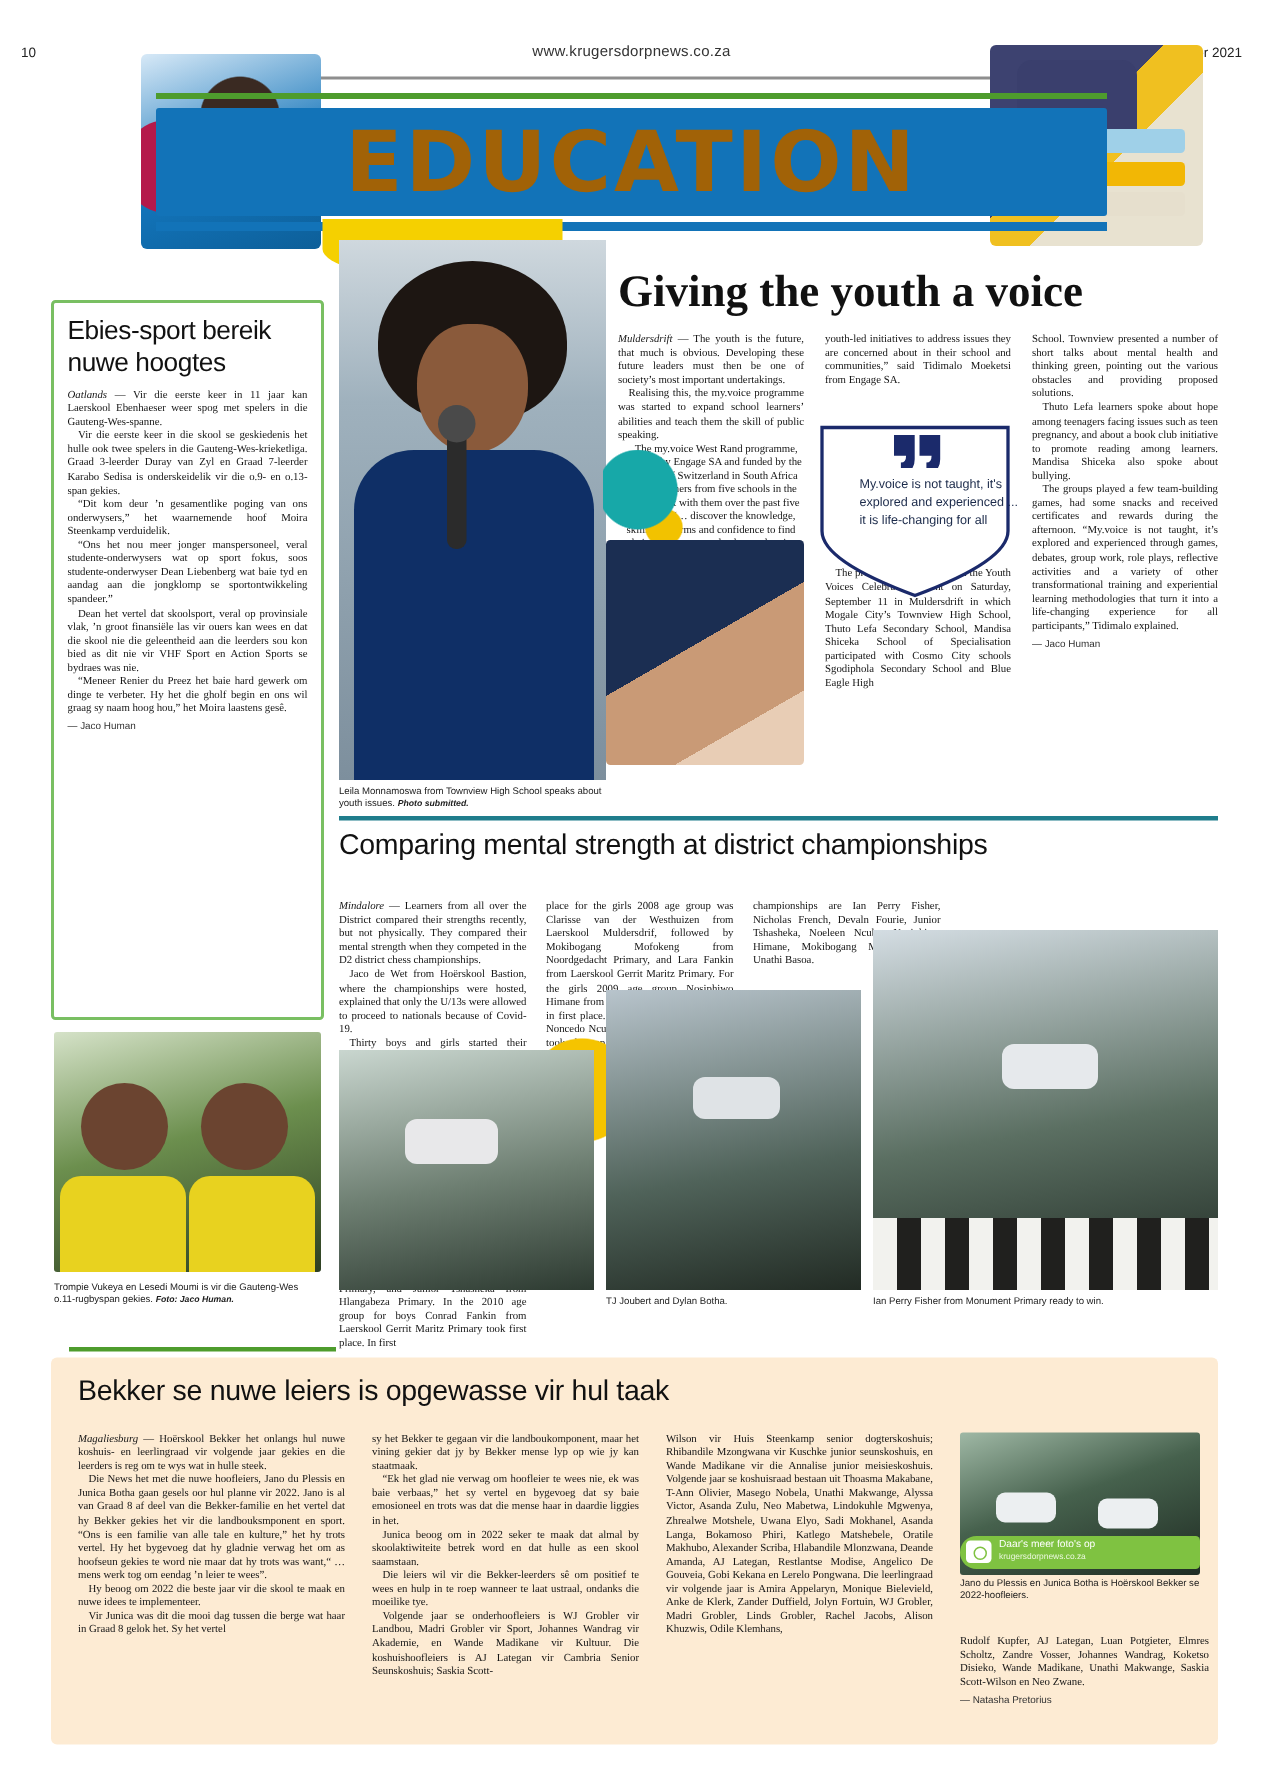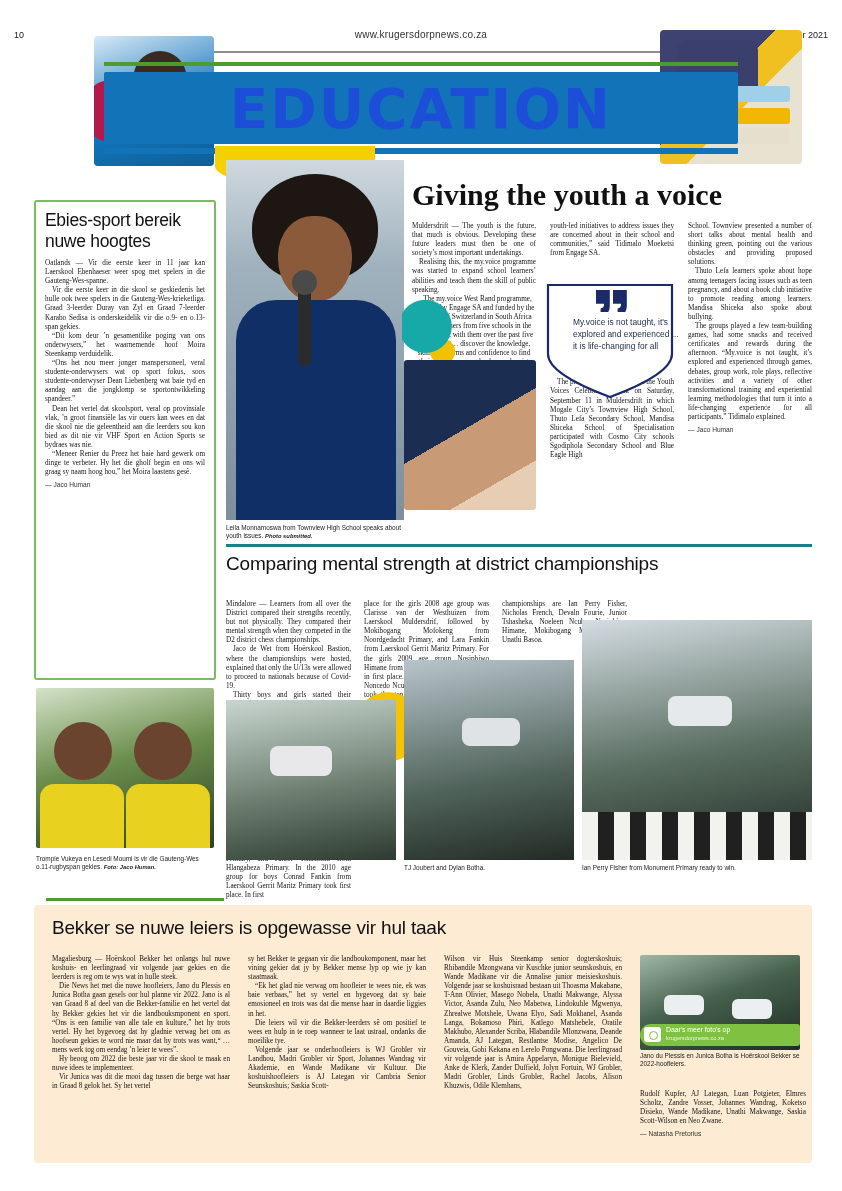--- a/index.html
+++ b/index.html
@@ -15,21 +15,21 @@
   .mast-url{position:absolute;left:0;top:29px;width:842px;text-align:center;font-family:"Liberation Sans",sans-serif;font-size:10px;color:#333;letter-spacing:.2px;}
   .mast-date{position:absolute;right:14px;top:30px;font-family:"Liberation Sans",sans-serif;font-size:9px;color:#222;}
   .rule-grey{position:absolute;left:104px;top:51px;width:634px;height:2px;background:#8e8e8e;}
 
   
   .banner{position:absolute;left:104px;top:62px;width:634px;height:92px;}
   .banner-greenline{position:absolute;left:0;top:0;width:634px;height:4px;background:#4e9c2d;}
   .banner-blue{position:absolute;left:0;top:10px;width:634px;height:72px;background:#1273b8;border-radius:2px;}
   .banner-blue2{position:absolute;left:0;top:86px;width:634px;height:6px;background:#1273b8;}
   .banner-word{position:absolute;left:0;top:12px;width:634px;text-align:center;
-    font-family:"DejaVu Sans",sans-serif;font-weight:bold;font-size:56px;color:#1d4ed8;
+    font-family:"DejaVu Sans",sans-serif;font-weight:bold;font-size:56px;color:#a16207;
     letter-spacing:2px;line-height:70px;}
   .banner-yellowblob{position:absolute;left:215px;top:146px;width:160px;height:40px;background:#f5d000;border-radius:0 0 50% 50%;z-index:0;}
 
   
   .mast-photo-left{position:absolute;left:94px;top:36px;width:120px;height:130px;
      background:
        radial-gradient(circle at 55% 32%, #3a2a22 0 26px, transparent 27px),
        radial-gradient(circle at 55% 50%, #a8744f 0 22px, transparent 23px),
        linear-gradient(160deg,#d7e9f7 0%, #1273b8 60%, #0d5f99 100%);
      border-radius:4px;overflow:hidden;}
@@ -37,21 +37,21 @@
   .mast-photo-right{position:absolute;left:660px;top:30px;width:142px;height:134px;
      background:linear-gradient(135deg,#3d4270 0 42%, #f0c020 42% 58%, #e8e2d0 58% 100%);
      border-radius:4px;overflow:hidden;}
   .mast-photo-right:before{content:"";position:absolute;left:18px;top:10px;width:80px;height:58px;background:#3a3f6d;border-radius:10px;}
   .mast-photo-right:after{content:"";position:absolute;left:8px;top:78px;width:122px;height:16px;background:#f2b705;border-radius:3px;box-shadow:0 20px 0 #e6dfcd,0 -22px 0 #9fd0e8;}
 
   
   .body-text{font-family:"Liberation Serif",serif;font-size:7.2px;line-height:9.1px;color:#141414;text-align:justify;}
   .body-text p{margin:0;text-indent:7px;}
   .body-text p.first{text-indent:0;}
-  .dateline{}
+  .dateline{font-style:italic;}
   .lead{font-weight:normal;}
   .byline{font-family:"Liberation Sans",sans-serif;font-size:6.6px;color:#333;margin-top:3px;}
   .caption{font-family:"Liberation Sans",sans-serif;font-size:6.4px;line-height:8.4px;color:#1b1b1b;}
   .caption .credit{font-style:italic;font-weight:bold;font-size:5.8px;}
 
   
   .box-left{position:absolute;left:34px;top:200px;width:182px;height:480px;
     border:2px solid #79bf62;border-radius:3px;background:#fff;box-sizing:border-box;padding:8px 9px;}
   .box-left h2{margin:0 0 7px 0;font-family:"Liberation Sans",sans-serif;font-weight:normal;
     font-size:17.5px;line-height:21px;color:#111;letter-spacing:-.3px;}
@@ -274,20 +274,21 @@
   <div class="bekker-cols">
     <div class="bcol bcol1 body-text">
       <p class="first"><span class="dateline">Magaliesburg</span> <span>— Hoërskool Bekker het onlangs hul nuwe koshuis- en leerlingraad vir volgende jaar gekies en die leerders is reg om te wys wat in hulle steek.</span></p>
       <p>Die News het met die nuwe hoofleiers, Jano du Plessis en Junica Botha gaan gesels oor hul planne vir 2022. Jano is al van Graad 8 af deel van die Bekker-familie en het vertel dat hy Bekker gekies het vir die landbouksmponent en sport. “Ons is een familie van alle tale en kulture,” het hy trots vertel. Hy het bygevoeg dat hy gladnie verwag het om as hoofseun gekies te word nie maar dat hy trots was want,“ … mens werk tog om eendag ’n leier te wees”.</p>
       <p>Hy beoog om 2022 die beste jaar vir die skool te maak en nuwe idees te implementeer.</p>
       <p>Vir Junica was dit die mooi dag tussen die berge wat haar in Graad 8 gelok het. Sy het vertel</p>
     </div>
     <div class="bcol bcol2 body-text">
       <p class="first">sy het Bekker te gegaan vir die landboukomponent, maar het vining gekier dat jy by Bekker mense lyp op wie jy kan staatmaak.</p>
       <p>“Ek het glad nie verwag om hoofleier te wees nie, ek was baie verbaas,” het sy vertel en bygevoeg dat sy baie emosioneel en trots was dat die mense haar in daardie liggies in het.</p>
+      <p>Junica beoog om in 2022 seker te maak dat almal by skoolaktiwiteite betrek word en dat hulle as een skool saamstaan.</p>
       <p>Die leiers wil vir die Bekker-leerders sê om positief te wees en hulp in te roep wanneer te laat ustraal, ondanks die moeilike tye.</p>
       <p>Volgende jaar se onderhoofleiers is WJ Grobler vir Landbou, Madri Grobler vir Sport, Johannes Wandrag vir Akademie, en Wande Madikane vir Kultuur. Die koshuishoofleiers is AJ Lategan vir Cambria Senior Seunskoshuis; Saskia Scott-</p>
     </div>
     <div class="bcol bcol3 body-text">
       <p class="first">Wilson vir Huis Steenkamp senior dogterskoshuis; Rhibandile Mzongwana vir Kuschke junior seunskoshuis, en Wande Madikane vir die Annalise junior meisieskoshuis. Volgende jaar se koshuisraad bestaan uit Thoasma Makabane, T-Ann Olivier, Masego Nobela, Unathi Makwange, Alyssa Victor, Asanda Zulu, Neo Mabetwa, Lindokuhle Mgwenya, Zhrealwe Motshele, Uwana Elyo, Sadi Mokhanel, Asanda Langa, Bokamoso Phiri, Katlego Matshebele, Oratile Makhubo, Alexander Scriba, Hlabandile Mlonzwana, Deande Amanda, AJ Lategan, Restlantse Modise, Angelico De Gouveia, Gobi Kekana en Lerelo Pongwana. Die leerlingraad vir volgende jaar is Amira Appelaryn, Monique Bielevield, Anke de Klerk, Zander Duffield, Jolyn Fortuin, WJ Grobler, Madri Grobler, Linds Grobler, Rachel Jacobs, Alison Khuzwis, Odile Klemhans,</p>
     </div>
   </div>
 
   <div class="bekker-photo">
     <div class="m1"></div>

